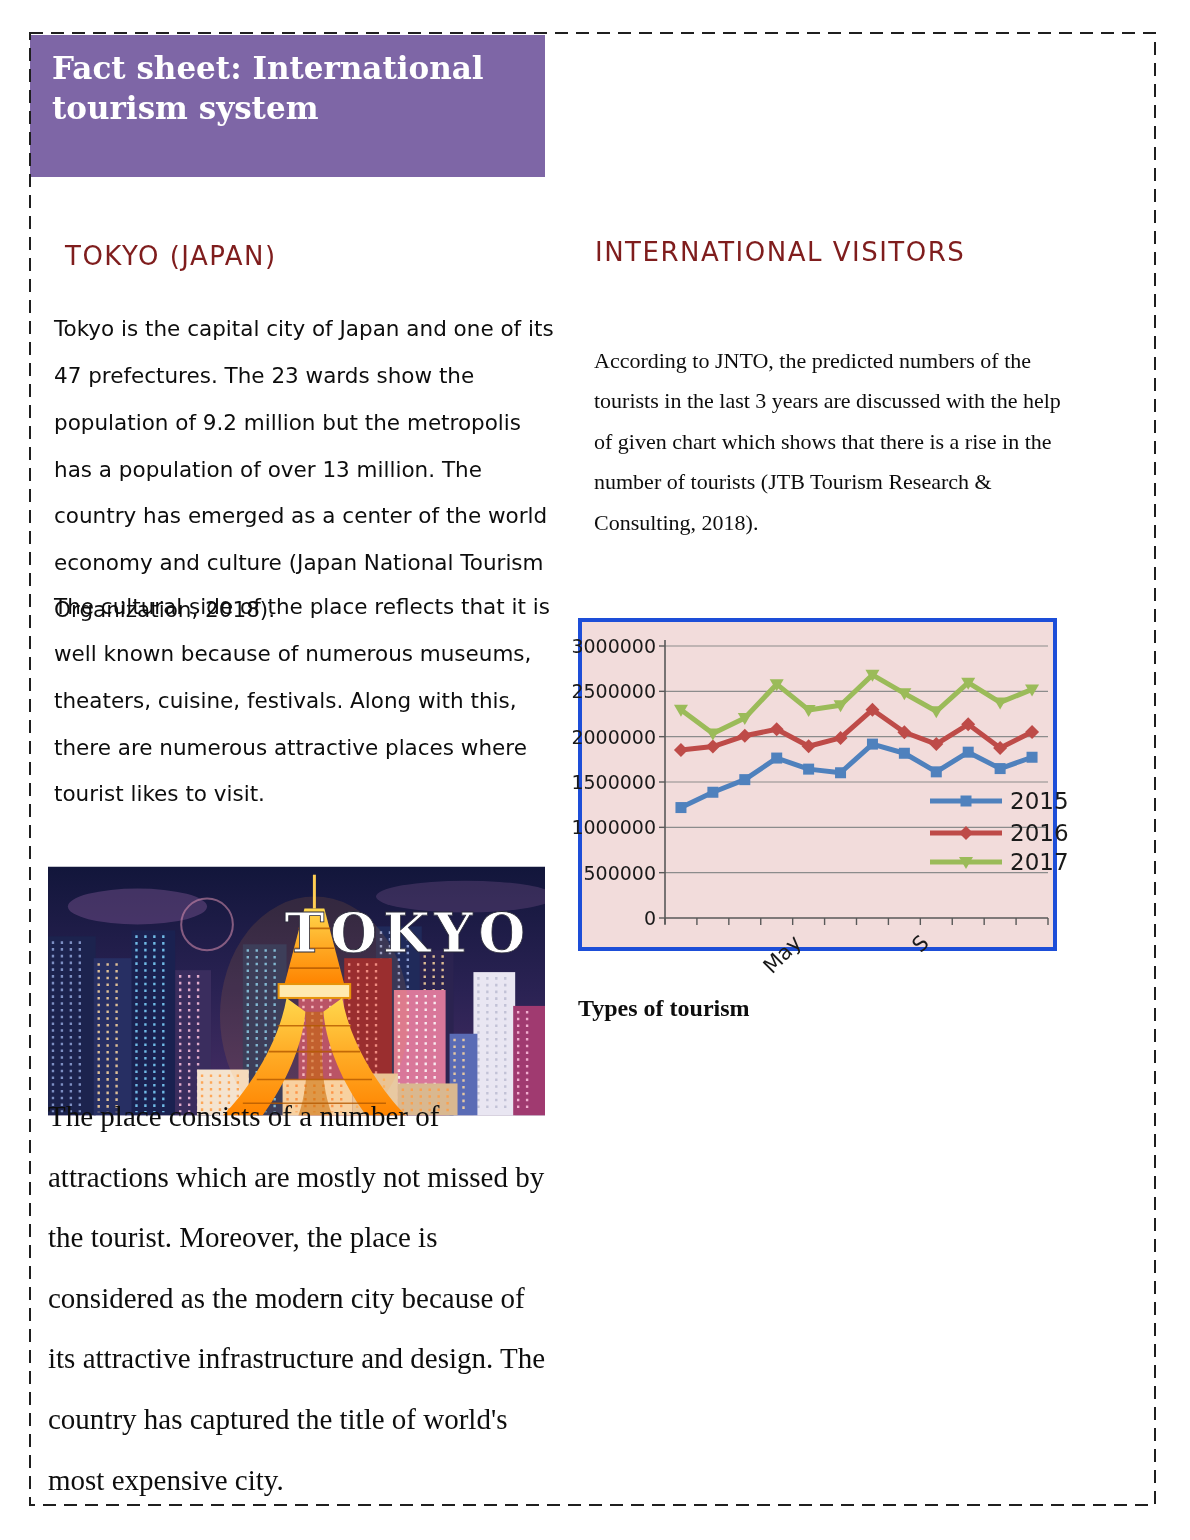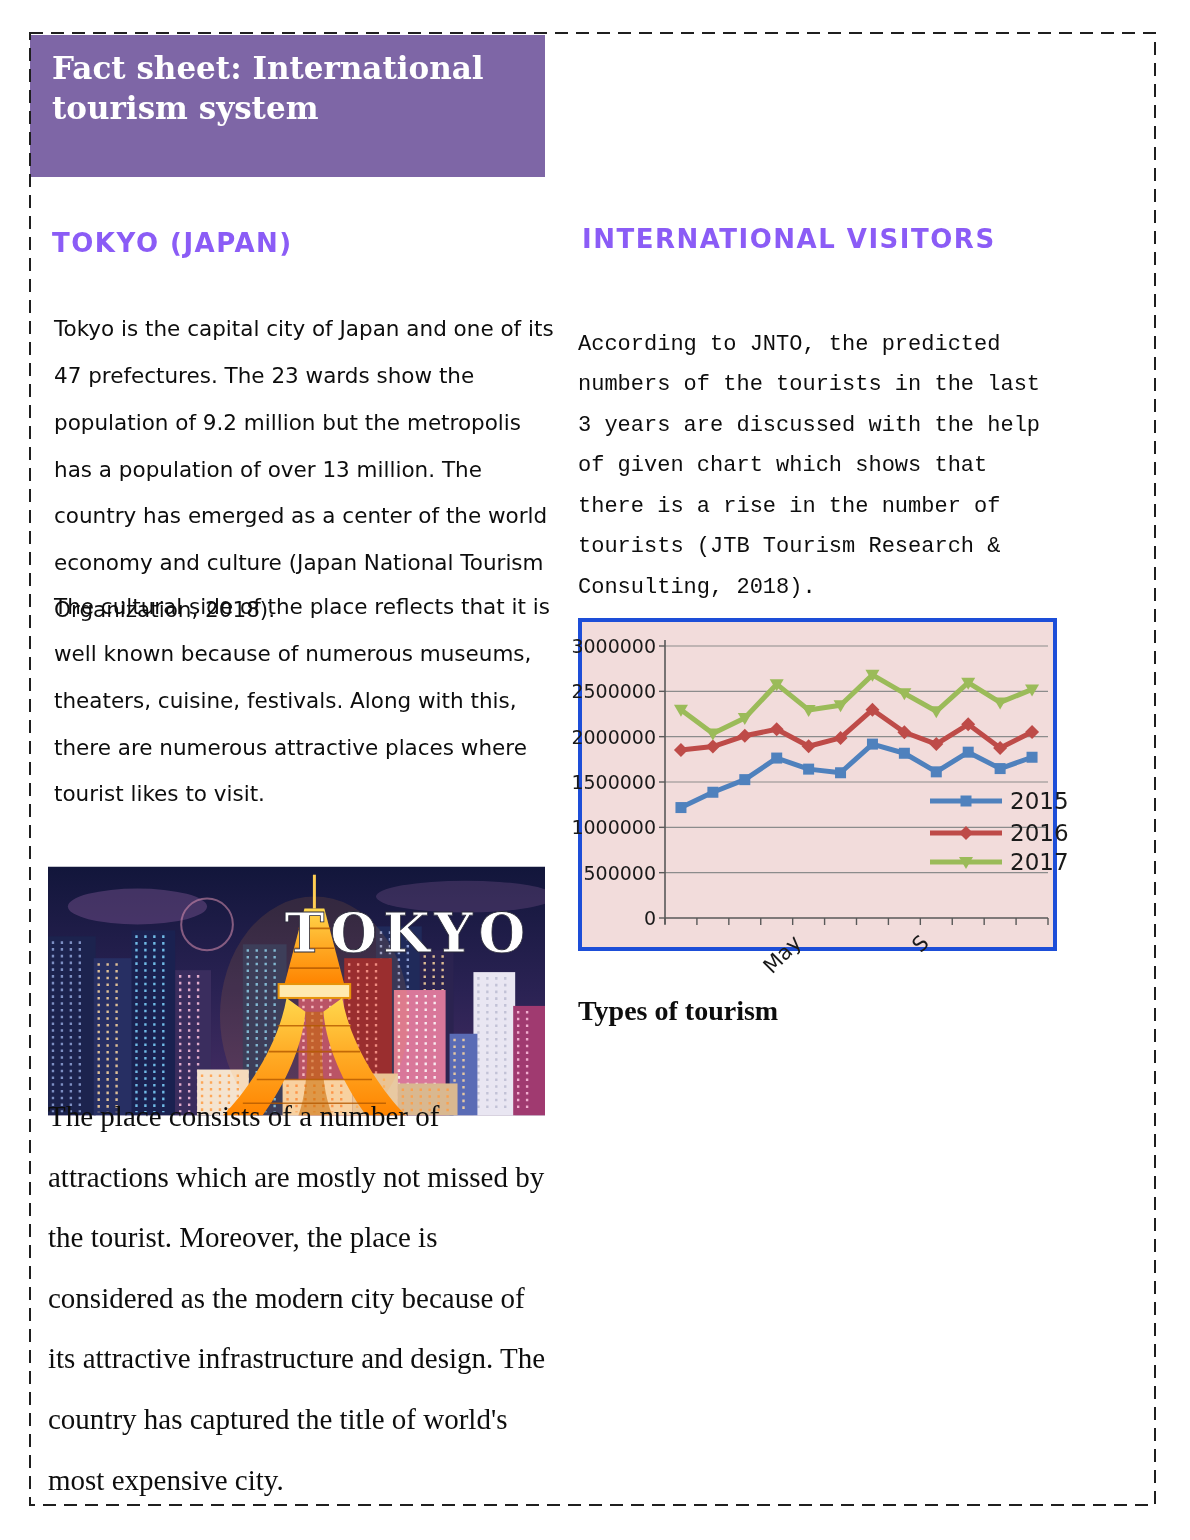--- a/index.html
+++ b/index.html
@@ -4,25 +4,25 @@
 <style>
   html,body{margin:0;padding:0;background:#ffffff;}
   .page{position:relative;width:1160px;height:1540px;background:#fff;overflow:hidden;
         font-family:"DejaVu Sans",sans-serif;color:#0d0d0d;border-radius:23px;}
   .abs{position:absolute;}
   
   .banner{left:30px;top:35px;width:515px;height:142px;background:#7E66A6;}
   .banner h1{margin:0;padding:14px 18px 0 22px;font-family:"DejaVu Serif",serif;
              font-weight:bold;font-size:31px;line-height:1.28;color:#ffffff;}
   
-  .sechead{font-family:"DejaVu Sans",sans-serif;font-weight:bold;font-size:26px;
-           letter-spacing:1.5px;color:#8b5cf6;margin:4px;}
+  .sechead{font-family:"DejaVu Sans",sans-serif;font-weight:normal;font-size:26px;
+           letter-spacing:1.5px;color:#7f1d1d;margin:17px;}
   
   .sansL{font-family:"DejaVu Sans",sans-serif;font-size:21.5px;line-height:2.18;margin:6px;}
-  .sansR{font-family:Liberation Mono, monospace;font-size:22px;line-height:1.84;margin:0;}
+  .sansR{font-family:Liberation Serif, serif;font-size:22px;line-height:1.84;margin:16px;}
   .serifP{font-family:"Liberation Serif",serif;font-size:23px;margin:0;}
   
   .chartbox{left:578px;top:618px;width:479px;height:333px;background:#F2DCDB;
             border:4px solid #1d4ed8;box-sizing:border-box;}
   .chartbox svg{overflow:visible;display:block;}
   .cityimg{left:48px;top:866px;width:497px;height:250px;}
   .cityimg svg{display:block;}
 </style>
 </head>
 <body>
@@ -263,16 +263,16 @@
         <text x="428" y="187" font-size="23" font-family="DejaVu Sans, sans-serif" fill="#1a1a1a">2015</text>
         <line x1="348" y1="211" x2="420" y2="211" stroke="#BE4B48" stroke-width="5"></line>
         <path d="M 384 204 L 391 211 L 384 218 L 377 211 Z" fill="#BE4B48"></path>
         <text x="428" y="219" font-size="23" font-family="DejaVu Sans, sans-serif" fill="#1a1a1a">2016</text>
         <line x1="348" y1="240" x2="420" y2="240" stroke="#9BBB59" stroke-width="5"></line>
         <path d="M 377 235 L 391 235 L 384 247 Z" fill="#9BBB59"></path>
         <text x="428" y="248" font-size="23" font-family="DejaVu Sans, sans-serif" fill="#1a1a1a">2017</text>
       </svg>
   </div>
 
-  <h3 class="abs serifP" style="left:578px;top:995px;font-size:28px;font-weight:bold">Types of tourism</h3>
+  <h3 class="abs serifP" style="left:578px;top:995px;font-size:24px;font-weight:bold">Types of tourism</h3>
 
 
 </div>
 
 </body></html>

